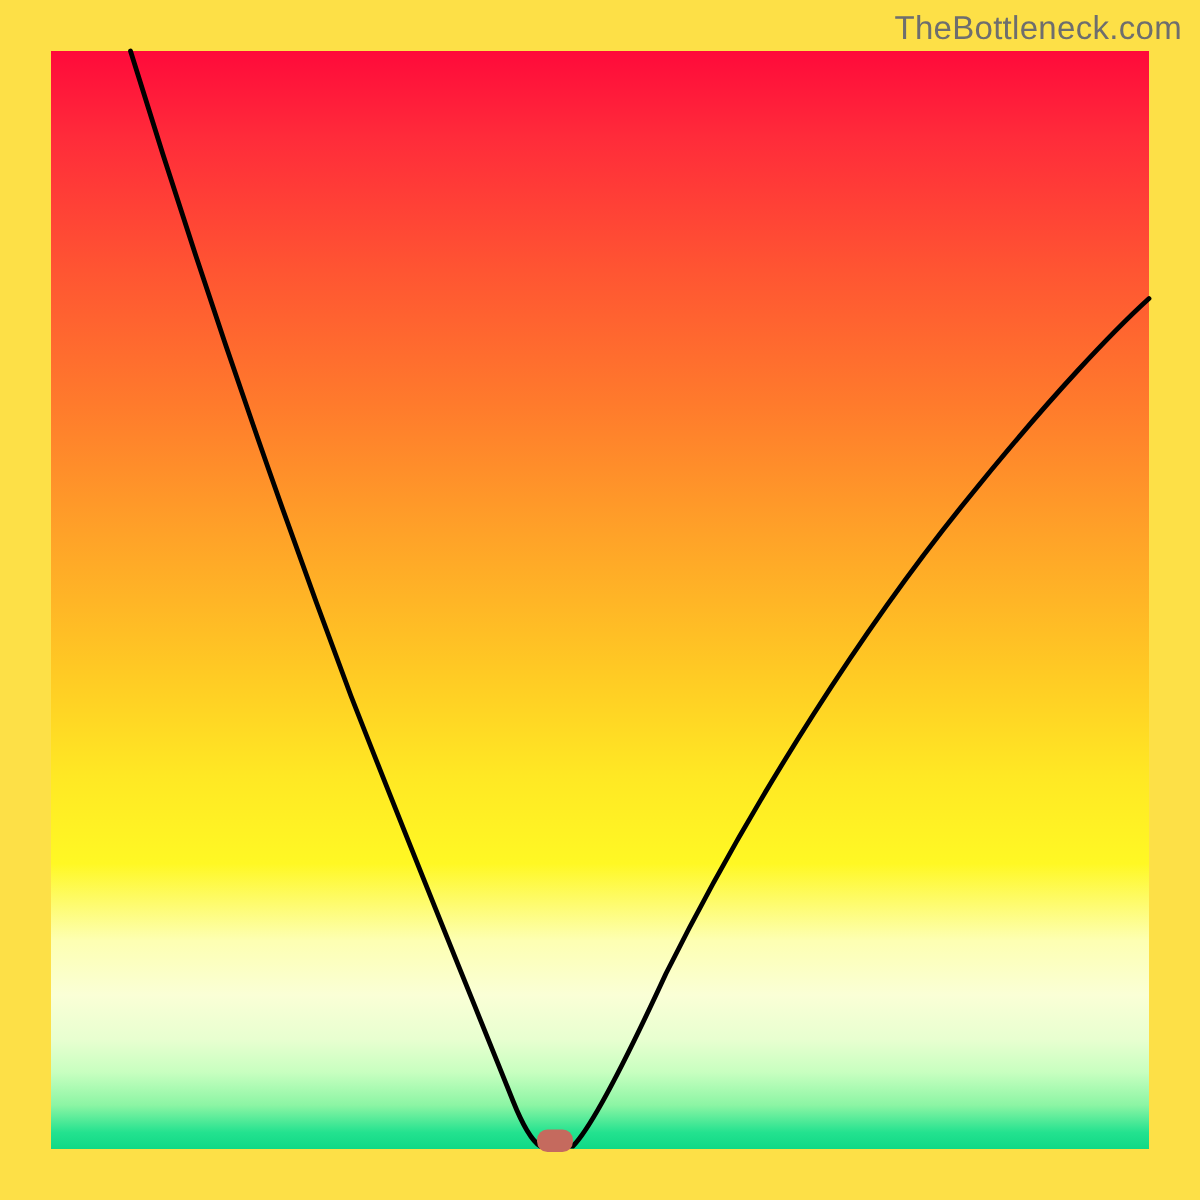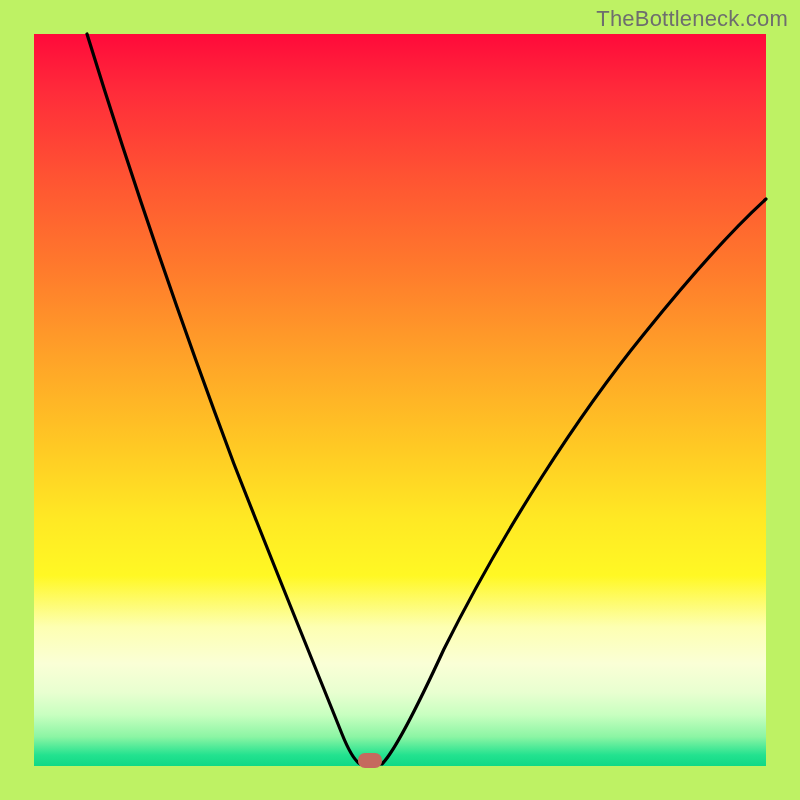--- a/index.html
+++ b/index.html
@@ -10,21 +10,21 @@
     background: #000;
     overflow: hidden;
     font-family: Arial, Helvetica, sans-serif;
   }
   .frame {
     position: absolute;
     top: 0;
     left: 0;
     width: 800px;
     height: 800px;
-    background: #bef264;
+    background: #fde047;
   }
   .plot-area {
     position: absolute;
     top: 34px;
     left: 34px;
     width: 732px;
     height: 732px;
     background: linear-gradient(
       to bottom,
       #ff0a3a 0%,

